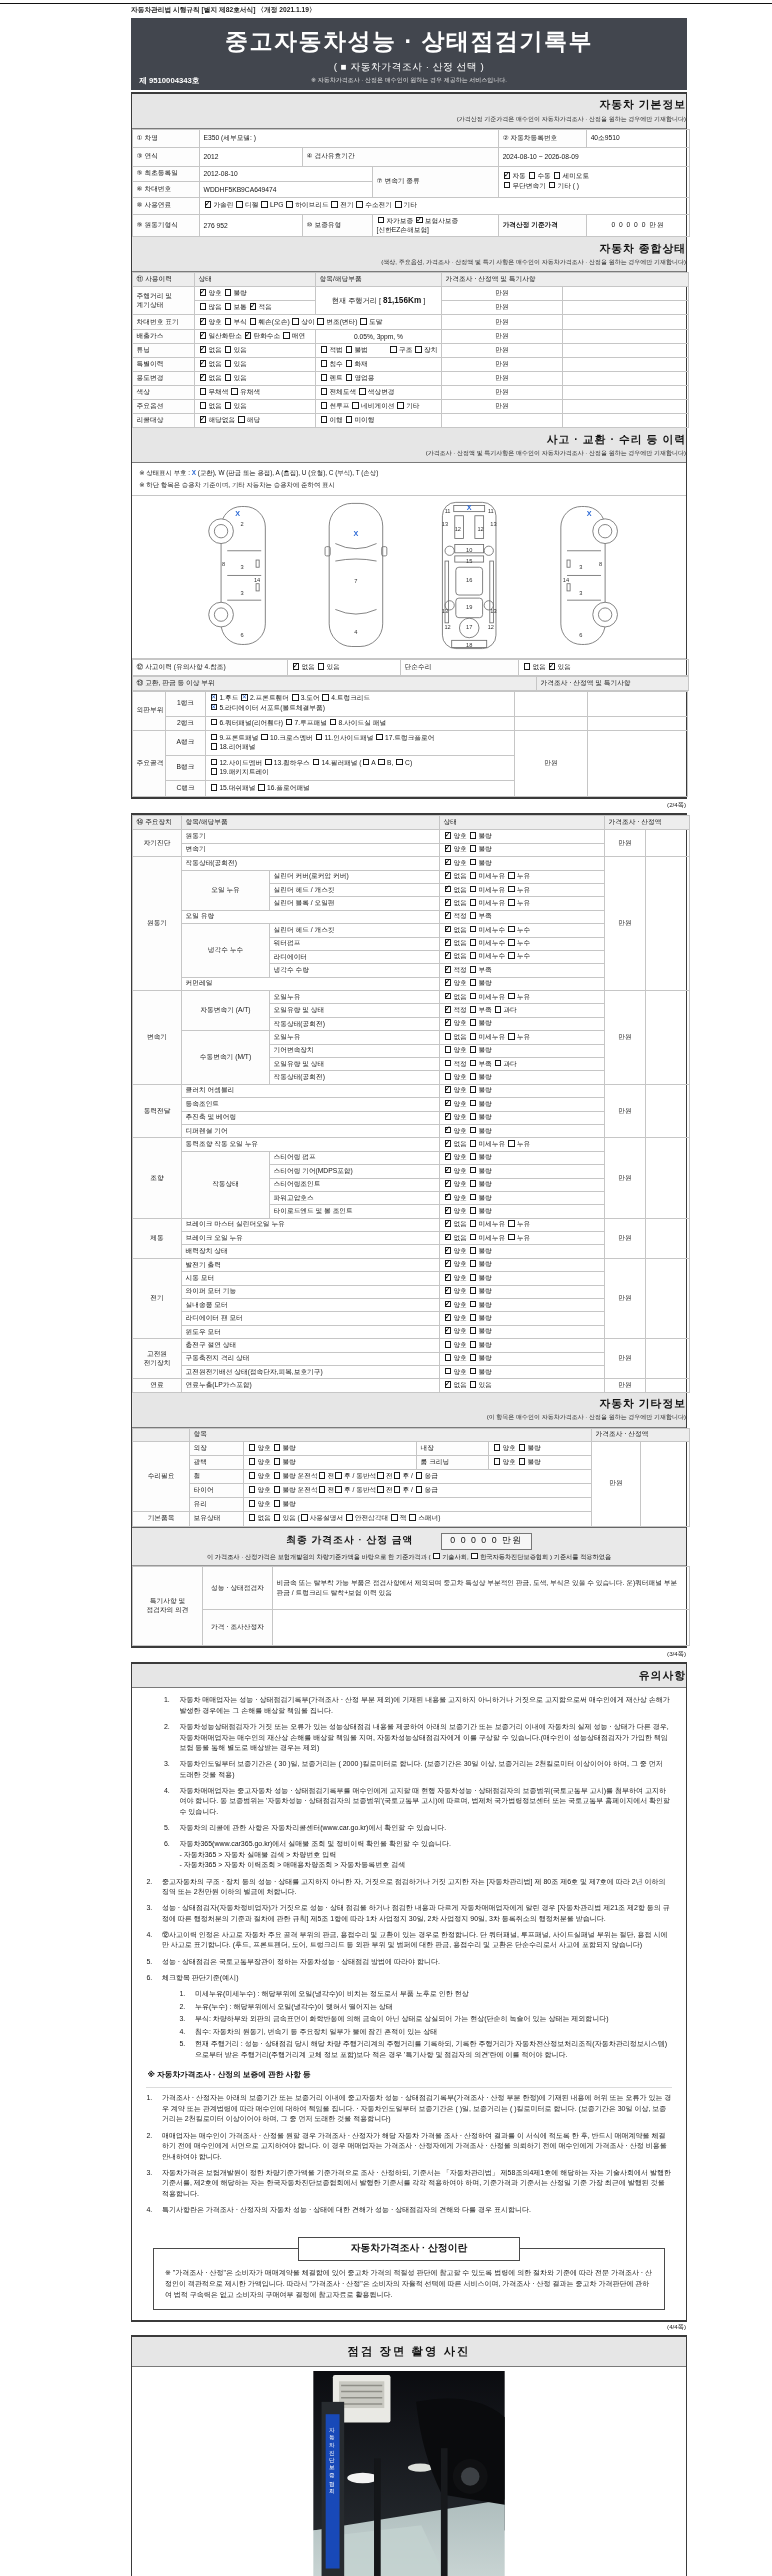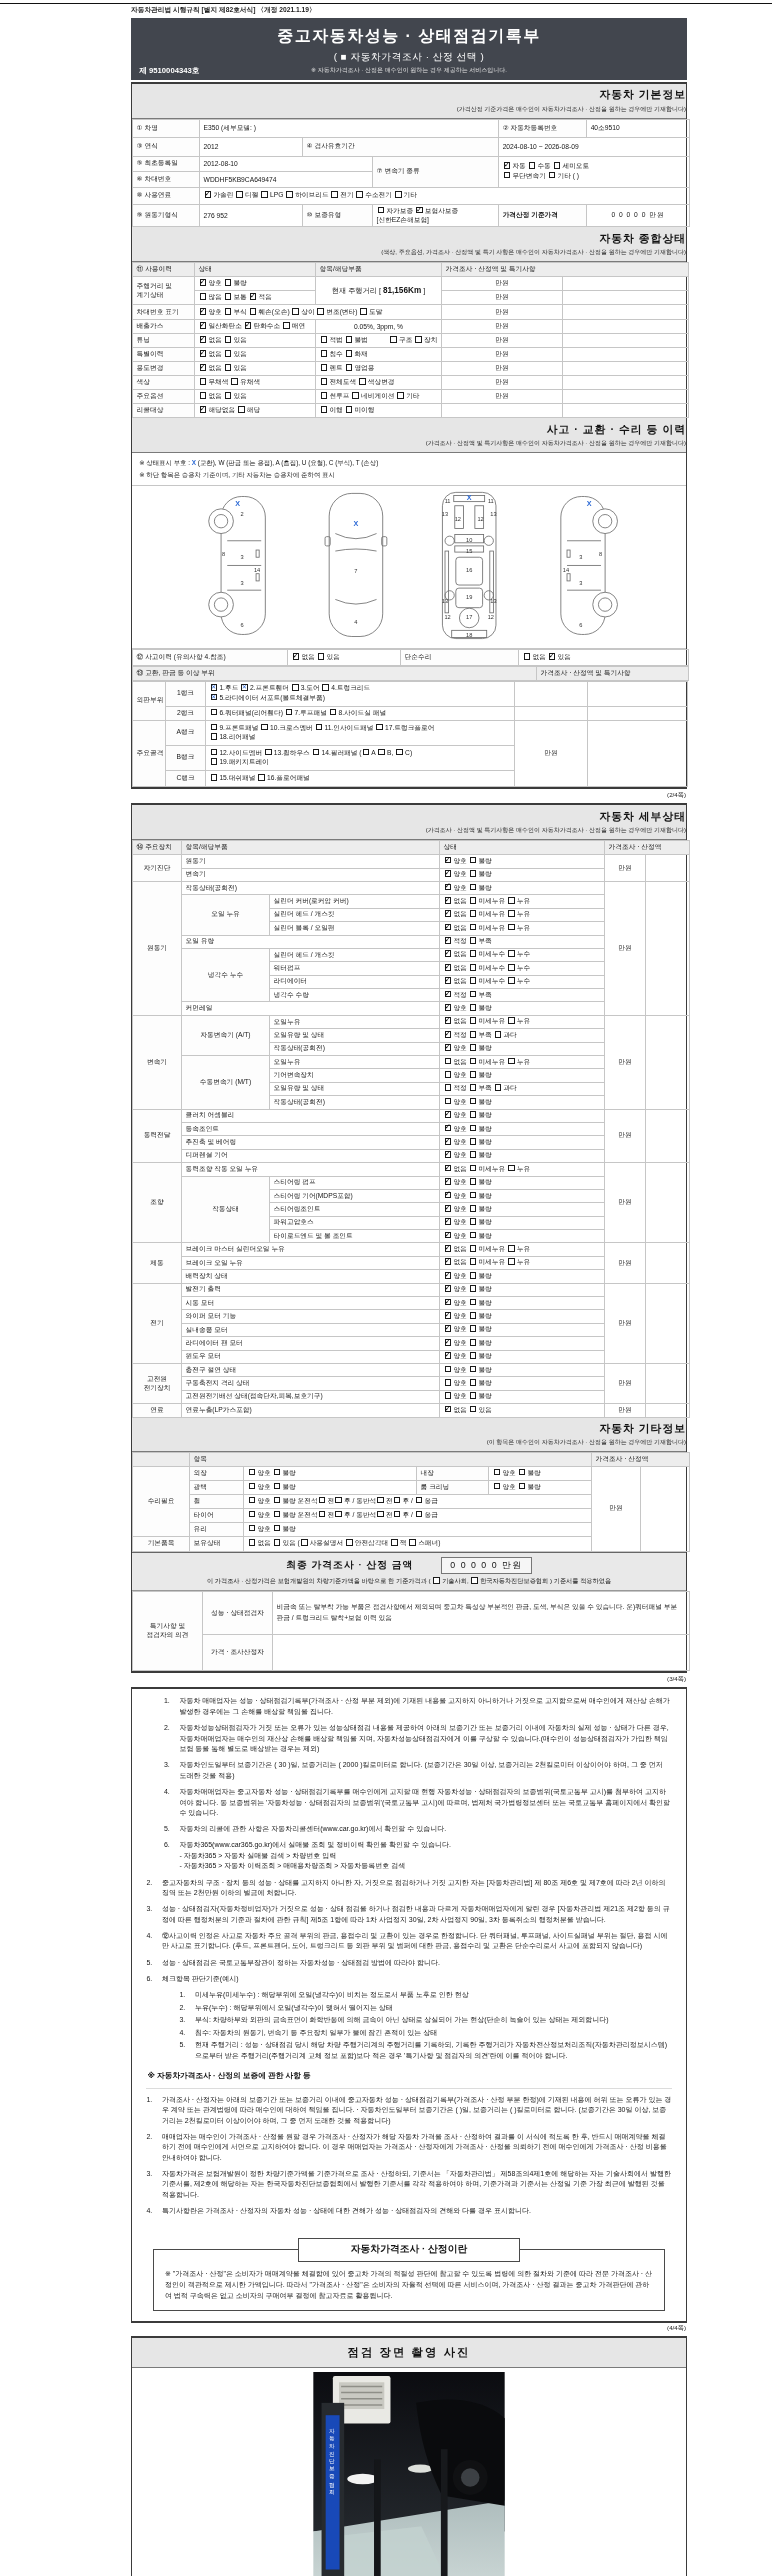--- a/index.html
+++ b/index.html
@@ -3,21 +3,21 @@
 <meta charset="utf-8">
 <style>
 *{box-sizing:border-box}
 html,body{margin:0;padding:0}
 body{width:773px;height:2576px;overflow:hidden;background:#fff;color:#141414;
 font-family:"Liberation Sans","DejaVu Sans",sans-serif;font-size:6.7px}
 .topline{height:1.5px;background:#111;width:773px;margin-top:2.6px}
 .col{width:556px;margin-left:131px;position:relative}
 .formnote{font-size:6.7px;font-weight:bold;margin:2.1px 0 2.6px;color:#222}
 .titlebox{background:#42464e;color:#fff;text-align:center;padding:8.2px 0 5.2px;position:relative}
-.titlebox .t1{font-size:16px;font-weight:bold;letter-spacing:1.5px}
+.titlebox .t1{font-size:23px;font-weight:bold;letter-spacing:1.5px}
 .titlebox .t2{font-size:9.8px;margin-top:3.6px;letter-spacing:0.5px}
 .titlebox .t3{font-size:6px;color:#e3e3e3;margin-top:2.6px}
 .titlebox .docno{position:absolute;left:8.2px;bottom:4.1px;font-size:7.7px;font-weight:bold}
 .box{border:1px solid #3b3b3b;border-top-width:2.1px;border-bottom-width:2.1px;margin-top:1.5px;background:#fff}
 .sechead{background:#e6e6e6;text-align:right;padding:4.6px 0 4.1px;border-bottom:1px solid #7a7a7a}
 .sechead .st{font-size:10.8px;font-weight:bold;letter-spacing:1px}
 .sechead .sn{font-size:6px;margin-top:2.1px;color:#222}
 table{border-collapse:collapse;width:100%;table-layout:fixed}
 td{border:0.5px solid #c6c6c6;padding:1.5px 3.6px;vertical-align:middle;font-size:6.7px;word-break:keep-all}
 tr.hd td{background:#ededed;text-align:left;font-weight:normal}
@@ -351,24 +351,20 @@
           <tr style="height:16.5px">
             <td class="lab ctr">C랭크</td>
             <td><span class="cb"></span>15.대쉬패널  <span class="cb"></span>16.플로어패널</td>
           </tr>
         </tbody>
       </table>
   </div>
   <div class="pgmark">(2/4쪽)</div>
 
   <div class="box">
-    <div class="sechead">
-      <div class="st">자동차 세부상태</div>
-      <div class="sn">(가격조사 · 산정액 및 특기사항은 매수인이 자동차가격조사 · 산정을 원하는 경우에만 기재합니다)</div>
-    </div>
     <table>
         <colgroup>
           <col style="width:49px">
           <col style="width:88px">
           <col style="width:170px">
           <col style="width:165px">
           <col style="width:41px">
           <col style="width:44px">
         </colgroup>
         <tbody id="detail-body">
@@ -656,20 +652,23 @@
    <tr style="height:36px">
             <td class="lab ctr">가격 · 조사산정자</td>
             <td></td>
           </tr>
         </tbody>
       </table>
   </div>
   <div class="pgmark">(3/4쪽)</div>
 
   <div class="box">
+    <div class="sechead">
+      <div class="st">유의사항</div>
+    </div>
     <div class="notice-wrap" id="notice-body">
         <div class="ni sub">
           <span class="no">1.</span>
           <span>자동차 매매업자는 성능 · 상태점검기록부(가격조사 · 산정 부분 제외)에 기재된 내용을 고지하지 아니하거나 거짓으로 고지함으로써 매수인에게 재산상 손해가 발생한 경우에는 그 손해를 배상할 책임을 집니다.</span>
         </div>
         <div class="ni sub">
           <span class="no">2.</span>
           <span>자동차성능상태점검자가 거짓 또는 오류가 있는 성능상태점검 내용을 제공하여 아래의 보증기간 또는 보증거리 이내에 자동차의 실제 성능 · 상태가 다른 경우, 자동차매매업자는 매수인의 재산상 손해를 배상할 책임을 지며, 자동차성능상태점검자에게 이를 구상할 수 있습니다.(매수인이 성능상태점검자가 가입한 책임보험 등을 통해 별도로 배상받는 경우는 제외)</span>
         </div>
         <div class="ni sub">

